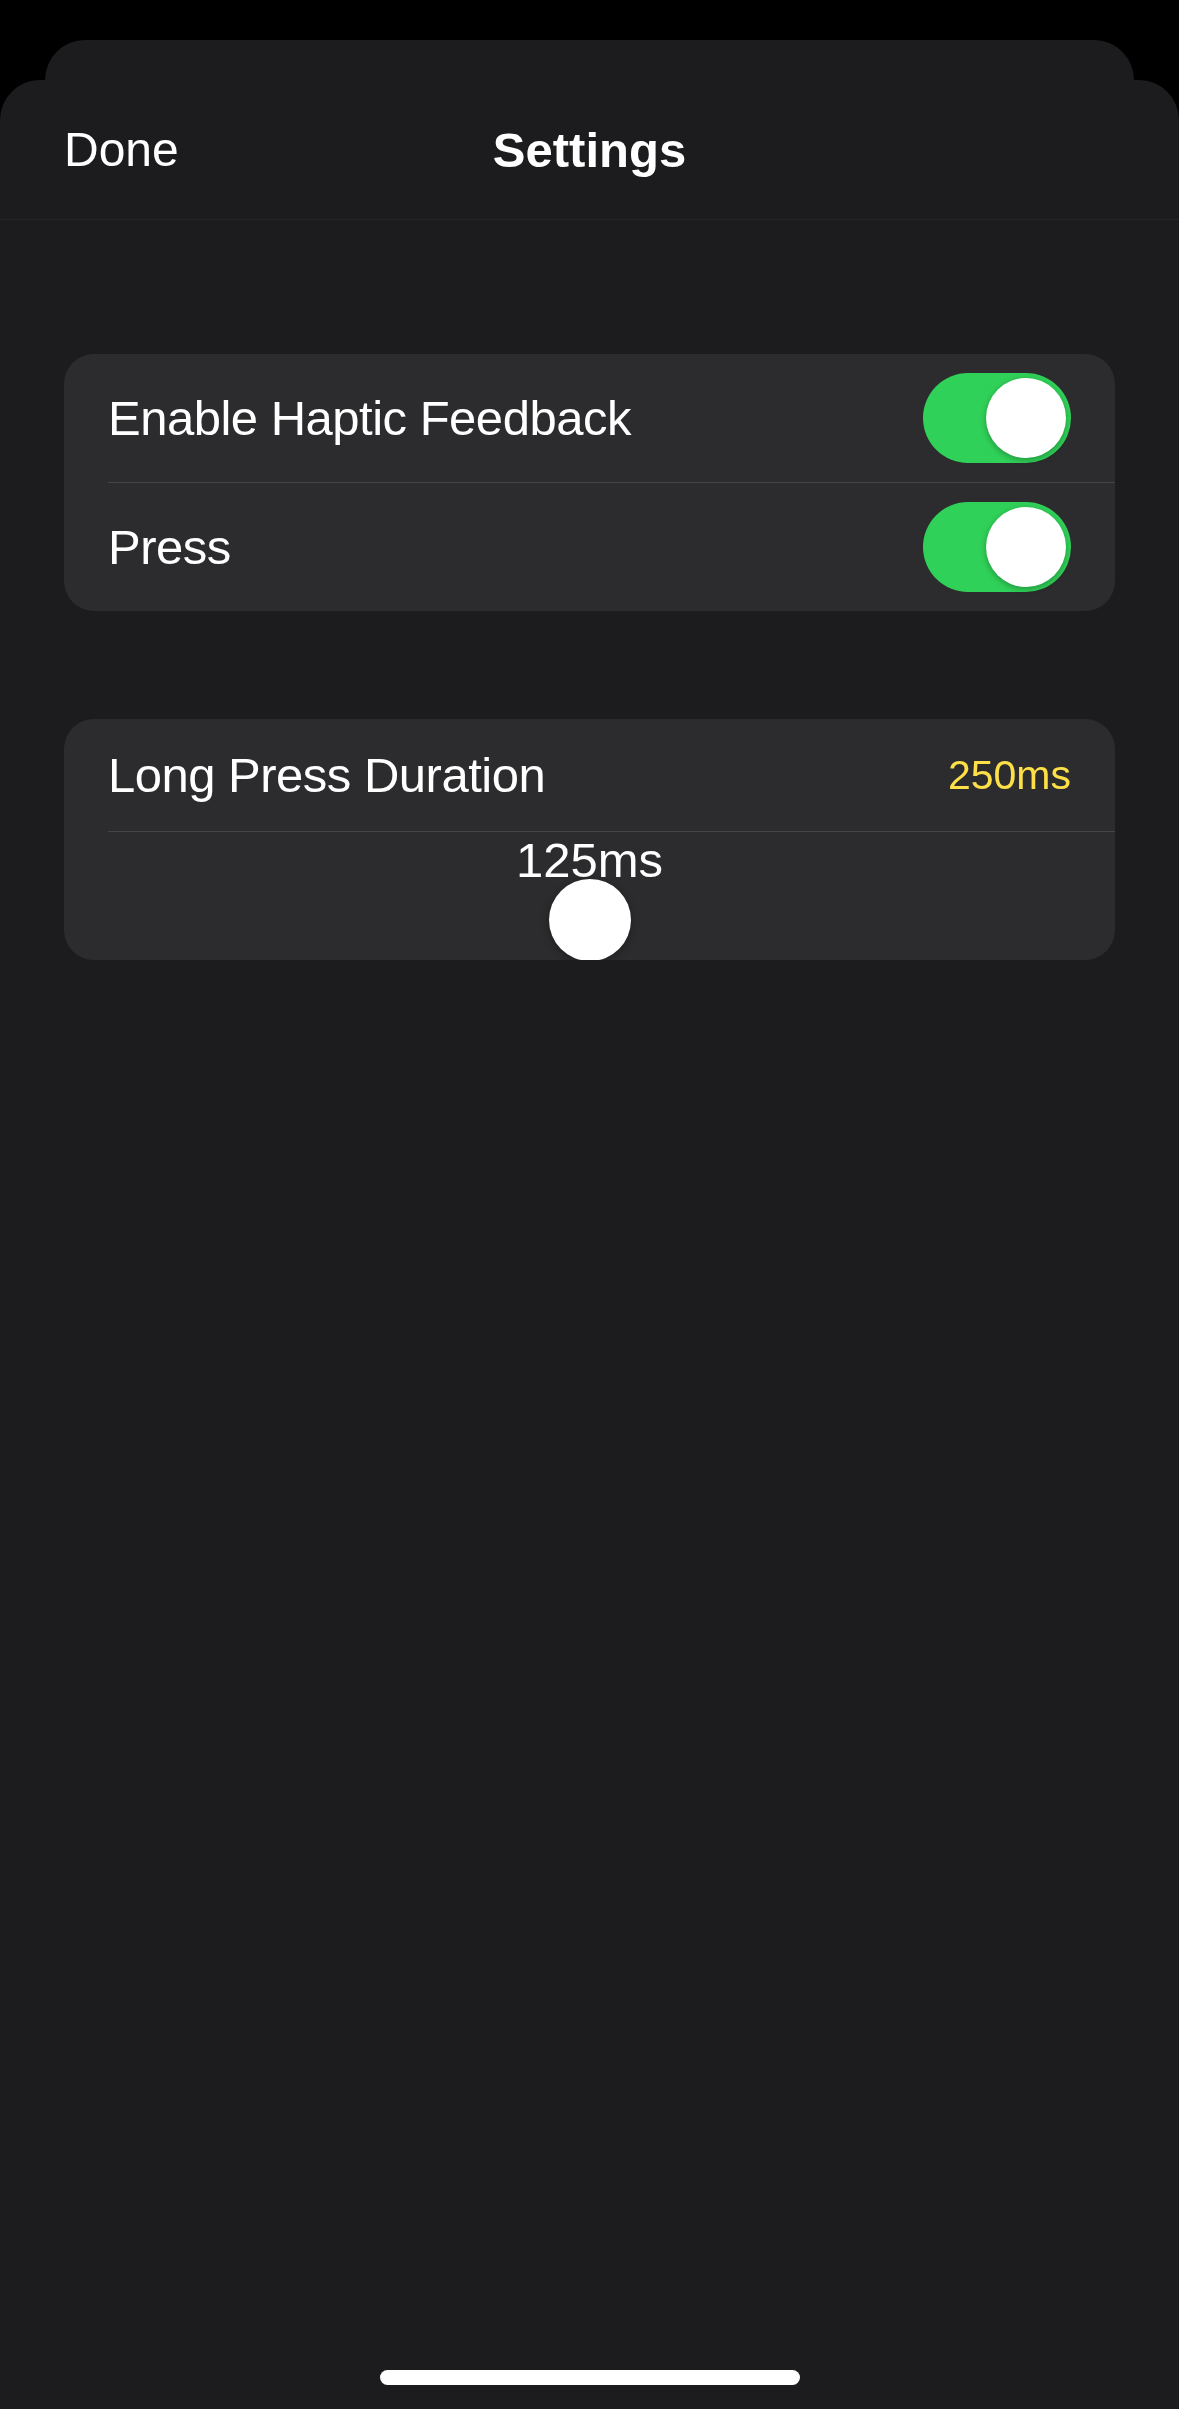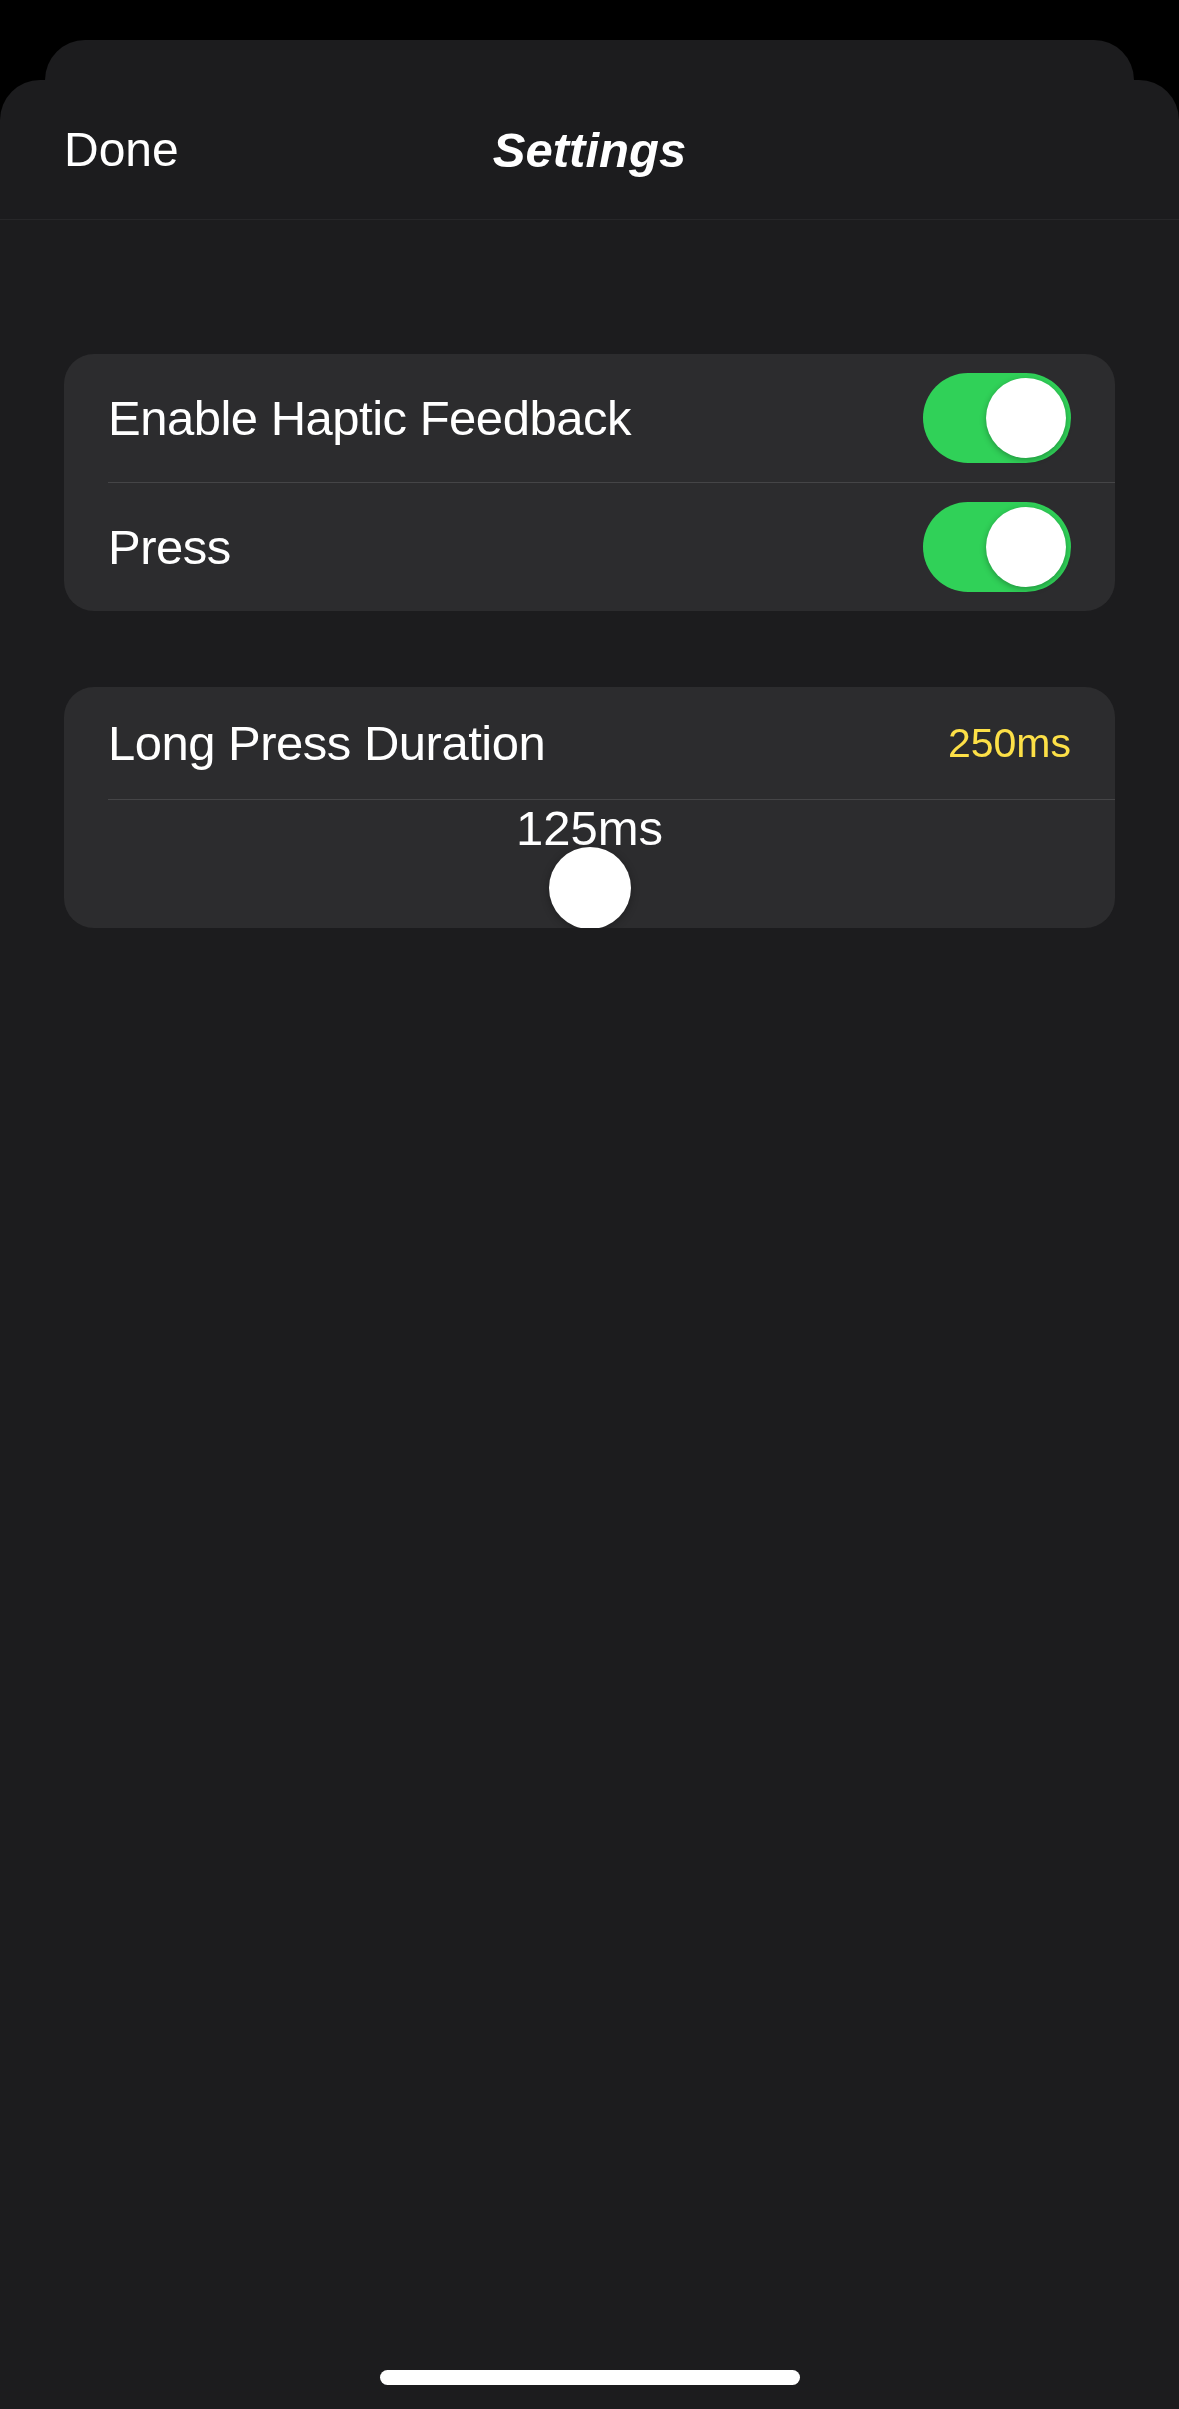--- a/index.html
+++ b/index.html
@@ -55,34 +55,33 @@
       color: #ffffff;
       cursor: pointer;
     }
     
     .nav-title {
       width: 100%;
       text-align: center;
       font-size: 49px;
       font-weight: 600;
       color: #ffffff;
-      font-style: italic;
     }
     
     .content {
       padding: 134px 64px 0 64px;
       flex: 1;
       background: #1c1c1e;
     }
     
     .group {
       background: #2c2c2e;
       border-radius: 30px;
       overflow: hidden;
-      margin-bottom: 76px;
+      margin-bottom: 108px;
     }
     
     .row {
       display: flex;
       align-items: center;
       justify-content: space-between;
       padding: 0 44px;
       height: 128px;
     }
     

